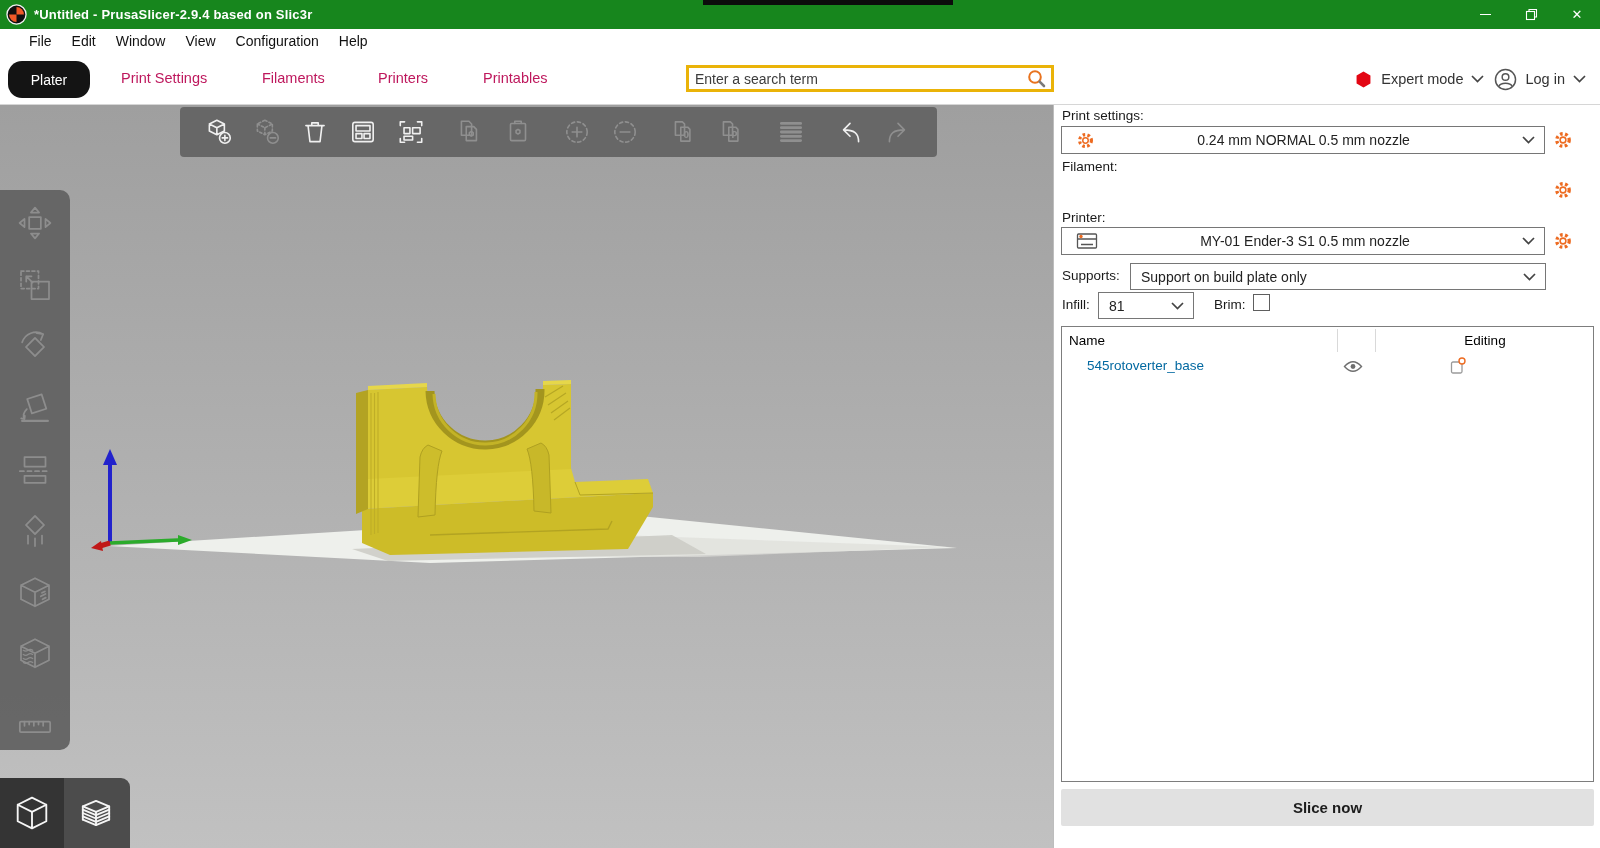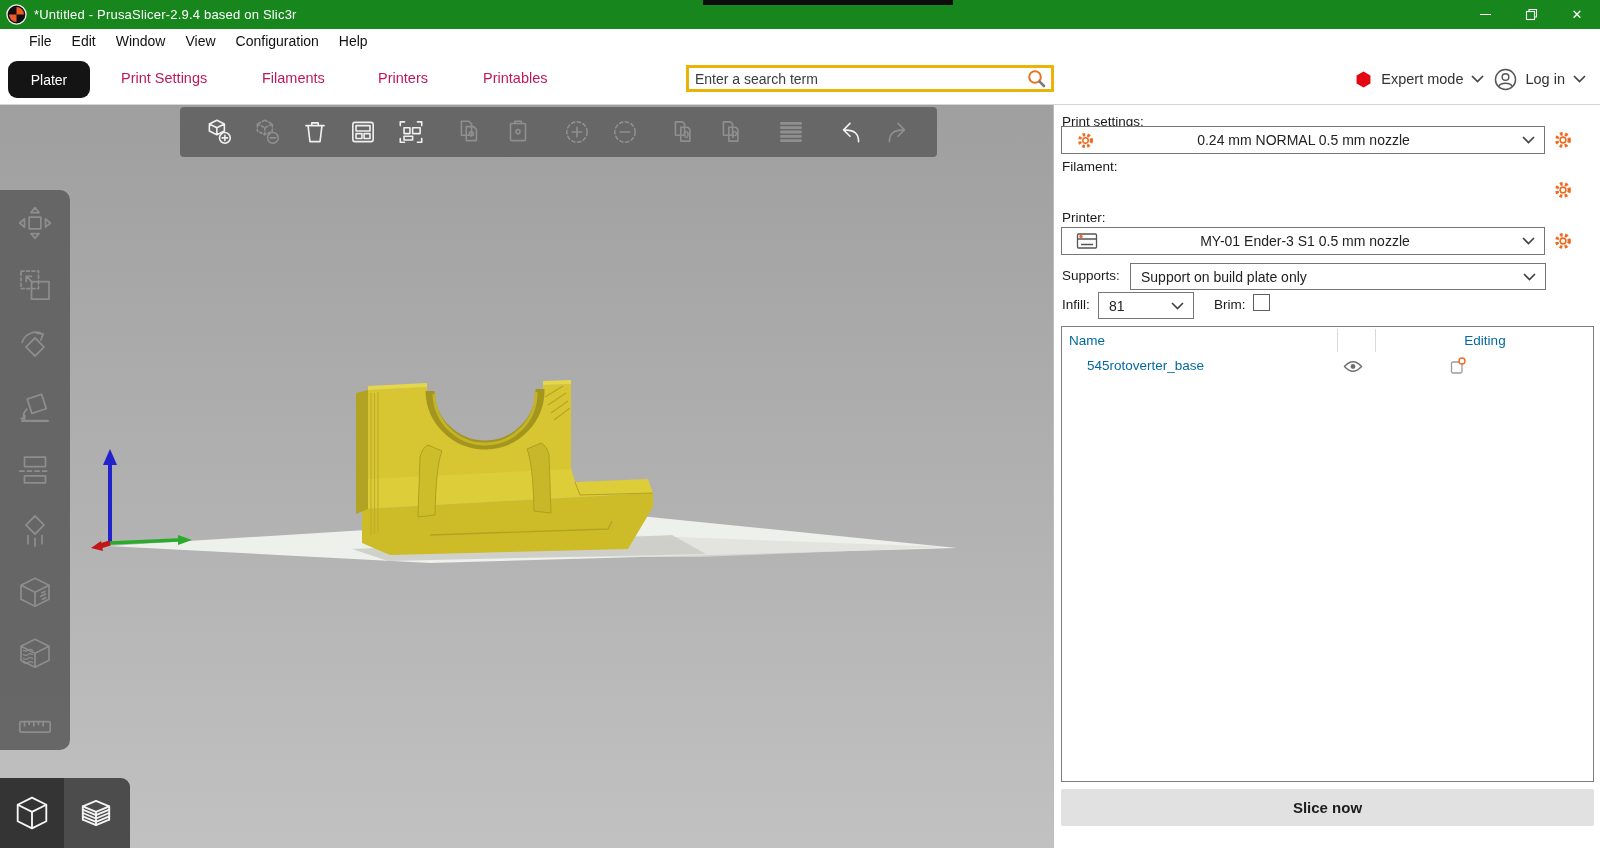--- a/index.html
+++ b/index.html
@@ -2,33 +2,33 @@
 <html><head>
 <meta charset="utf-8">
 <style>
   * { margin:0; padding:0; box-sizing:border-box; }
   html,body { width:1600px; height:848px; font-family:"Liberation Sans","DejaVu Sans",sans-serif; cursor:default; }
   #app { position:relative; width:1600px; height:848px; background:#fff; overflow:hidden; }
 
   
   .titlebar { position:absolute; left:0; top:0; width:1600px; height:29px; background:#17861d; display:flex; align-items:center; color:#fff; }
   .titlebar .logo { margin:0 7px 0 6px; width:21px; height:21px; }
-  .titlebar .wtitle { font-size:13px; letter-spacing:.2px; }
+  .titlebar .wtitle { font-size:13px; letter-spacing:.2px;font-weight:bold; }
   .notch { position:absolute; left:703px; top:0; width:250px; height:5px; background:#0c0c0c; }
   .wctrls { position:absolute; right:0; top:0; height:29px; display:flex; }
   .wbtn { width:46px; height:29px; display:flex; align-items:center; justify-content:center; color:#fff; font-size:13px; }
   .minbar { width:11px; height:1px; background:#fff; }
 
   
   .menubar { position:absolute; left:0; top:29px; width:1600px; height:24px; background:#fff; display:flex; align-items:center; padding-left:19px; }
   .menubar span { font-size:14px; color:#111; padding:0 10px; }
 
   
   .tabbar { position:absolute; left:0; top:53px; width:1600px; height:52px; background:#fff; border-bottom:1px solid #d6d6d6; }
-  .plater-tab { position:absolute; left:8px; top:8px; width:82px; height:37px; background:#141414; color:#fff; border:none; border-radius:9px; font-size:14px; font-family:inherit; }
+  .plater-tab { position:absolute; left:8px; top:8px; width:82px; height:37px; background:#141414; color:#fff; border:none; border-radius:14px; font-size:14px; font-family:inherit; }
   .txt-tab { position:absolute; top:17px; font-size:14.5px; color:#be185d; }
   .searchbox { position:absolute; left:686px; top:12px; width:368px; height:27px; border:3px solid #eab308; background:#fff; display:flex; align-items:center; }
   .searchbox input { flex:1; border:none; outline:none; font-size:14px; color:#333; padding:0 6px; font-family:inherit; background:transparent; }
   .searchbox input::placeholder { color:#3c3c3c; }
   .search-ico { width:22px; height:22px; margin-right:3px; }
   .tab-right { position:absolute; right:14px; top:0; height:52px; display:flex; align-items:center; gap:10px; }
   .mode-group,.login-group { display:flex; align-items:center; gap:8px; font-size:14.5px; color:#333; }
   .chev { width:13px; height:8px; }
 
   
@@ -65,21 +65,21 @@
   .gearbtn { position:absolute; left:496px; width:26px; height:28px; display:flex; align-items:center; justify-content:center; background:transparent; border:none; }
   .swatch { width:24px; height:17px; border:1px solid #666; background:linear-gradient(to right,#000 0 52%,#e9d84a 52% 100%); }
 
   .sup-label { position:absolute; left:8px; font-size:13.5px; }
   .dropdown { position:absolute; height:27px; border:1px solid #767676; background:#fff; display:flex; align-items:center; font-size:14px; color:#222; }
   .dropdown .dtext { flex:1; padding-left:10px; }
   .dropdown .cchev { margin-right:9px; }
   .brimbox { position:absolute; width:17px; height:17px; border:1px solid #5e5e5e; background:#fff; }
 
   .objlist { position:absolute; left:7px; top:221px; width:533px; height:456px; border:1px solid #7d7d7d; background:#fff; }
-  .lhead { position:relative; height:27px; font-size:13.5px; color:#0369a1; }
+  .lhead { position:relative; height:27px; font-size:13.5px; color:#000000; }
   .lhead .hname { position:absolute; left:7px; top:6px; }
   .lhead .hedit { position:absolute; left:313px; width:220px; top:6px; text-align:center; }
   .hsep1 { position:absolute; left:275px; top:2px; width:1px; height:23px; background:#d9d9d9; }
   .hsep2 { position:absolute; left:313px; top:2px; width:1px; height:23px; background:#d9d9d9; }
   .lrow { position:relative; height:26px; font-size:13.5px; color:#0369a1; }
   .lrow .rname { position:absolute; left:25px; top:4px; }
   .lrow .reye { position:absolute; left:281px; top:5px; width:20px; height:15px; }
   .lrow .redit { position:absolute; left:388px; top:3px; width:16px; height:18px; }
 
   .slicebtn { position:absolute; left:7px; top:684px; width:533px; height:37px; background:#e1e1e1; border:none; font-family:inherit; font-size:15px; font-weight:700; color:#1c1c1c; border-radius:2px; }
@@ -323,21 +323,21 @@
             <path d="M8 14 L20 9 L32 14 L20 19 Z"></path>
             <path d="M8 17 L20 22 L32 17 M8 20 L20 25 L32 20 M8 23 L20 28 L32 23 M8 26 L20 31 L32 26"></path>
             <path d="M8 14 V26 M32 14 V26 M20 19 V31"></path>
           </svg>
         </div>
       </div>
     </div>
 
     <div class="sidepanel">
 
-      <div class="plabel" style="top:9px">Print settings:</div>
+      <div class="plabel" style="top:3px">Print settings:</div>
       <div class="combo" style="top:21px">
         <span class="cico">
           <svg width="19" height="19" viewBox="0 0 18 18" fill="none" stroke="#ed6b21">
             <circle cx="9" cy="9" r="5.6" stroke-width="3" stroke-dasharray="2.4 2.2"></circle>
               <circle cx="9" cy="9" r="2.6" stroke-width="1.4"></circle>
           </svg>
         </span>
         <span class="ctext">0.24 mm NORMAL 0.5 mm nozzle</span>
         <svg class="chev cchev" viewBox="0 0 13 8" fill="none" stroke="#444" stroke-width="1.7">
             <path d="M1 1 L6.5 6.5 L12 1"></path>

